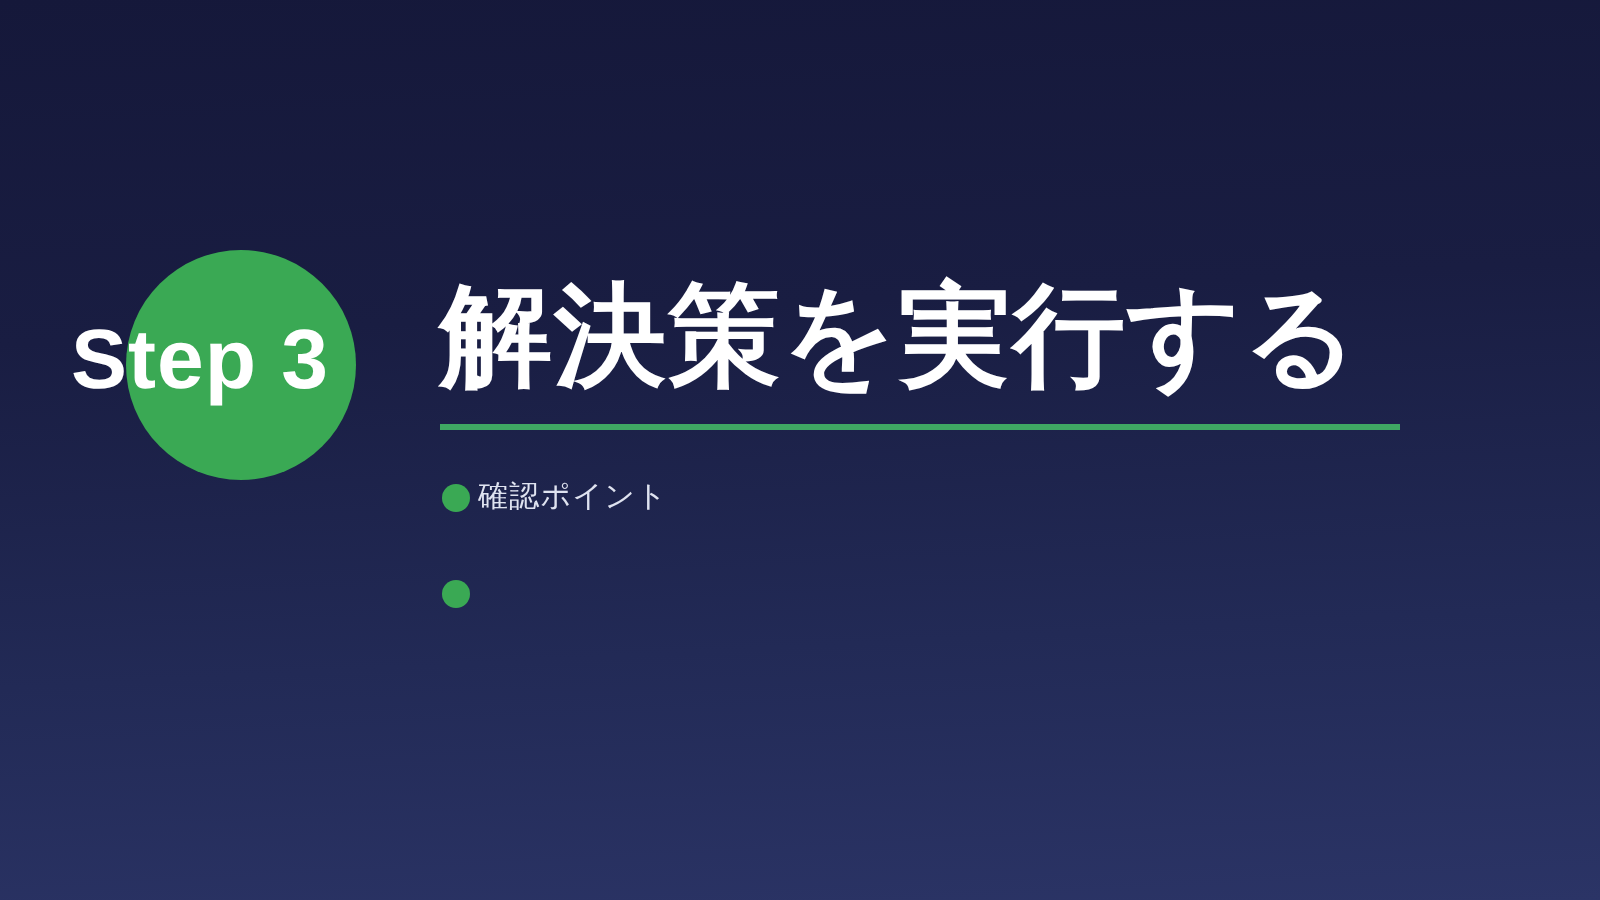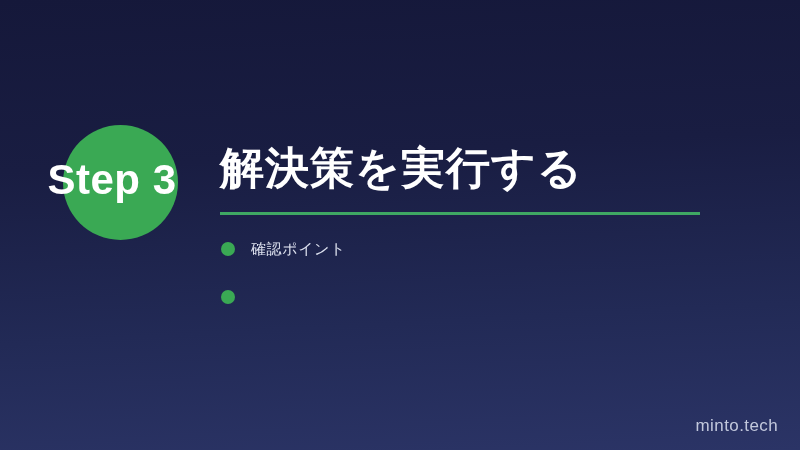--- a/index.html
+++ b/index.html
@@ -33,21 +33,21 @@
     position: absolute;
     left: 63px;
     top: 5px;
     width: 115px;
     height: 115px;
     border-radius: 50%;
     background: #3aa954;
   }
   #step-label {
     position: absolute;
-    left: 12px;
+    left: 0;
     top: 0;
     width: 200px;
     height: 120px;
     display: flex;
     align-items: center;
     justify-content: center;
     color: #ffffff;
     font-size: 42px;
     font-weight: bold;
     letter-spacing: 0.5px;
@@ -56,21 +56,21 @@
 
   
   #title-block {
     position: absolute;
     left: 220px;
     top: 140px;
     width: 540px;
   }
   #slide-title {
     color: #ffffff;
-    font-size: 44px;
+    font-size: 56px;
     font-weight: bold;
     line-height: 56px;
     letter-spacing: 1px;
     white-space: nowrap;
   }
   #title-rule {
     margin-top: 16px;
     width: 480px;
     height: 3px;
     background: #3fa863;
@@ -90,21 +90,21 @@
     margin-bottom: 26px;
   }
   .bullet-dot {
     flex: 0 0 auto;
     width: 14px;
     height: 14px;
     border-radius: 50%;
     background: #3aa954;
   }
   .bullet-text {
-    margin-left: 16px;
+    margin-left: 4px;
     color: #dfe3f0;
     font-size: 15px;
     line-height: 22px;
     letter-spacing: 0.6px;
     white-space: nowrap;
   }
 
   
   #watermark {
     position: absolute;
@@ -137,15 +137,14 @@
       <span class="bullet-text">確認ポイント</span>
     </div>
 
     <div class="bullet-item">
       <span class="bullet-dot"></span>
     </div>
 
 
   </div>
 
-  <div id="watermark">minto.tech</div>
 
 </div>
 
 </body></html>

